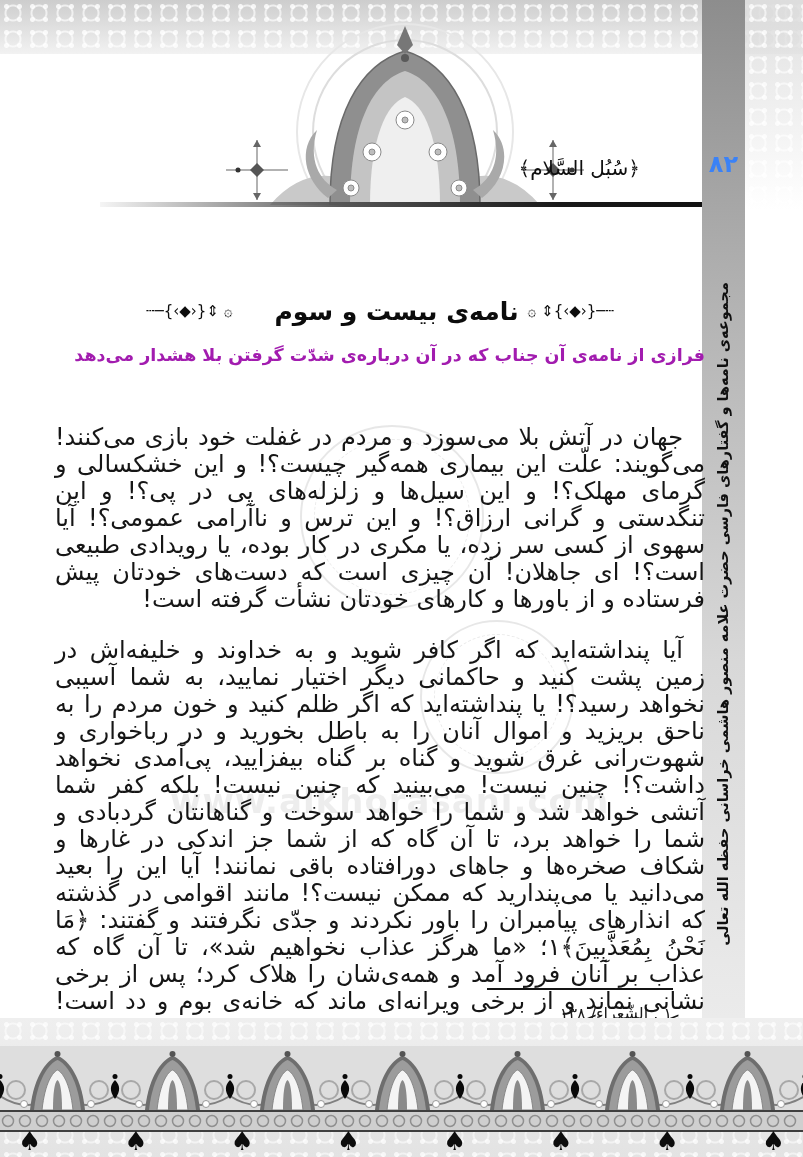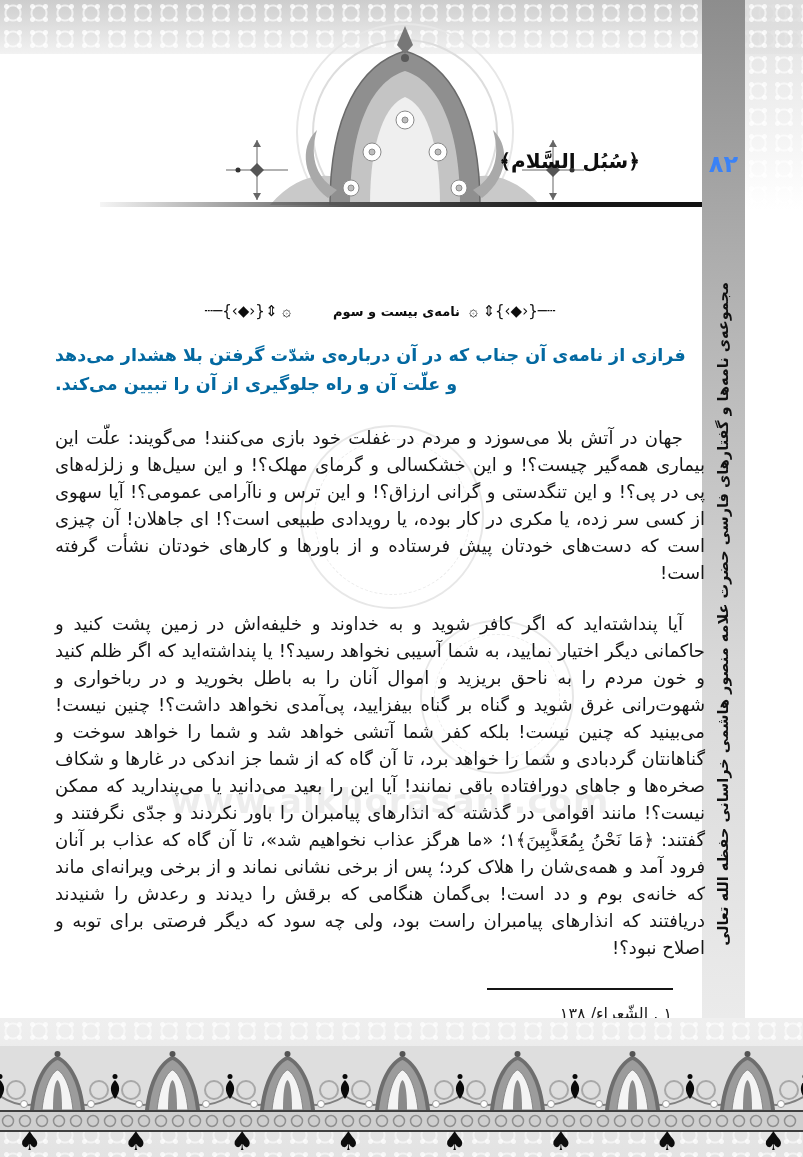--- a/index.html
+++ b/index.html
@@ -22,22 +22,22 @@
     background:
       radial-gradient(circle, rgba(255,255,255,0) 6px, rgba(255,255,255,.6) 7px, rgba(255,255,255,.6) 8px, rgba(255,255,255,0) 9px),
       radial-gradient(circle, rgba(255,255,255,.75) 0 2px, rgba(255,255,255,0) 3px),
       linear-gradient(rgba(222,222,222,.95), rgba(255,255,255,0));
     background-size:26px 26px, 13px 13px, 100% 100%;
   }
   
   .crown{ position:absolute; left:210px; top:20px; }
   
   .page-title{
-    position:absolute; top:149px; right:163px;
-    direction:rtl; font-size:20px; font-weight:bold; color:#0e0e0e; white-space:nowrap;
+    position:absolute; top:156px; right:163px;
+    direction:rtl; font-size:20px; font-weight:normal; color:#0e0e0e; white-space:nowrap;
   }
   .header-rule{
     position:absolute; left:100px; top:202px; width:613px; height:5px;
     background:linear-gradient(to right, rgba(0,0,0,0.04), #555 40%, #191919 75%, #111);
   }
   
   .sidebar-band{
     position:absolute; left:702px; top:0; width:43px; height:1018px;
     background:linear-gradient(180deg,#8d8d8d 0%, #b3b3b3 30%, #d8d8d8 65%, #ebebeb 100%);
   }
@@ -53,29 +53,29 @@
     font-size:14.5px; font-weight:bold; color:#101010;
   }
   
   .content{ position:absolute; left:55px; top:0; width:650px; }
   .heading-row{
     position:absolute; left:0; top:294px; width:650px; height:34px;
     display:flex; align-items:center; justify-content:center; gap:9px;
     color:#0c0c0c;
   }
   .heading-orn{ font-size:15px; letter-spacing:1px; white-space:nowrap; }
-  .chapter-title{ direction:rtl; font-size:13px; font-weight:bold; white-space:nowrap;margin-left:33px; }
+  .chapter-title{ direction:rtl; font-size:25px; font-weight:bold; white-space:nowrap;margin-left:33px; }
   .intro{
     position:absolute; left:0; top:341px; width:650px;
-    direction:rtl; text-align:left; font-weight:bold; font-size:17.5px; line-height:29px; color:#0369a1;
+    direction:rtl; text-align:right; font-weight:bold; font-size:17.5px; line-height:29px; color:#a21caf;
   }
   .body-text{ position:absolute; left:0; top:424px; width:650px; }
   .body-text p{
     margin:0 0 24px 0; direction:rtl; text-align:justify; text-justify:inter-word;
-    font-size:18px; line-height:27px; color:#161616; text-indent:22px;
+    font-size:24px; line-height:27px; color:#161616; text-indent:22px;
   }
   
   .wm-seal{ position:absolute; border-radius:50%; border:2px solid rgba(170,170,170,.28); }
   .wm-seal::after{
     content:""; position:absolute; inset:12px; border-radius:50%;
     border:1px dashed rgba(170,170,170,.25);
   }
   .wm-seal.s1{ left:300px; top:425px; width:180px; height:180px; }
   .wm-seal.s2{ left:420px; top:620px; width:150px; height:150px; }
   .wm-url{
@@ -166,21 +166,20 @@
   <div class="wm-url">www.alkhorasani.com</div>
 
   <div class="content">
     <div class="heading-row">
       <span class="heading-orn">┄─{‹◆›}⇕ ۞</span>
       <span class="chapter-title">نامه‌ی بیست و سوم</span>
       <span class="heading-orn">۞ ⇕{‹◆›}─┄</span>
     </div>
     <div class="intro">
       <div>فرازی از نامه‌ی آن جناب که در آن درباره‌ی شدّت گرفتن بلا هشدار می‌دهد</div>
-      <div>و علّت آن و راه جلوگیری از آن را تبیین می‌کند.</div>
     </div>
     <div class="body-text">
       <p>جهان در آتش بلا می‌سوزد و مردم در غفلت خود بازی می‌کنند! می‌گویند: علّت این بیماری همه‌گیر چیست؟! و این خشکسالی و گرمای مهلک؟! و این سیل‌ها و زلزله‌های پی در پی؟! و این تنگدستی و گرانی ارزاق؟! و این ترس و ناآرامی عمومی؟! آیا سهوی از کسی سر زده، یا مکری در کار بوده، یا رویدادی طبیعی است؟! ای جاهلان! آن چیزی است که دست‌های خودتان پیش فرستاده و از باورها و کارهای خودتان نشأت گرفته است!</p>
       <p>آیا پنداشته‌اید که اگر کافر شوید و به خداوند و خلیفه‌اش در زمین پشت کنید و حاکمانی دیگر اختیار نمایید، به شما آسیبی نخواهد رسید؟! یا پنداشته‌اید که اگر ظلم کنید و خون مردم را به ناحق بریزید و اموال آنان را به باطل بخورید و در رباخواری و شهوت‌رانی غرق شوید و گناه بر گناه بیفزایید، پی‌آمدی نخواهد داشت؟! چنین نیست! می‌بینید که چنین نیست! بلکه کفر شما آتشی خواهد شد و شما را خواهد سوخت و گناهانتان گردبادی و شما را خواهد برد، تا آن گاه که از شما جز اندکی در غارها و شکاف صخره‌ها و جاهای دورافتاده باقی نمانند! آیا این را بعید می‌دانید یا می‌پندارید که ممکن نیست؟! مانند اقوامی در گذشته که انذارهای پیامبران را باور نکردند و جدّی نگرفتند و گفتند: ﴿مَا نَحْنُ بِمُعَذَّبِينَ﴾۱؛ «ما هرگز عذاب نخواهیم شد»، تا آن گاه که عذاب بر آنان فرود آمد و همه‌ی‌شان را هلاک کرد؛ پس از برخی نشانی نماند و از برخی ویرانه‌ای ماند که خانه‌ی بوم و دد است! بی‌گمان هنگامی که برقش را دیدند و رعدش را شنیدند دریافتند که انذارهای پیامبران راست بود، ولی چه سود که دیگر فرصتی برای توبه و اصلاح نبود؟!</p>
     </div>
   </div>
 
   <div class="footnote-rule"></div>
   <div class="footnote-text">۱ . الشّعراء/ ۱۳۸</div>
 

